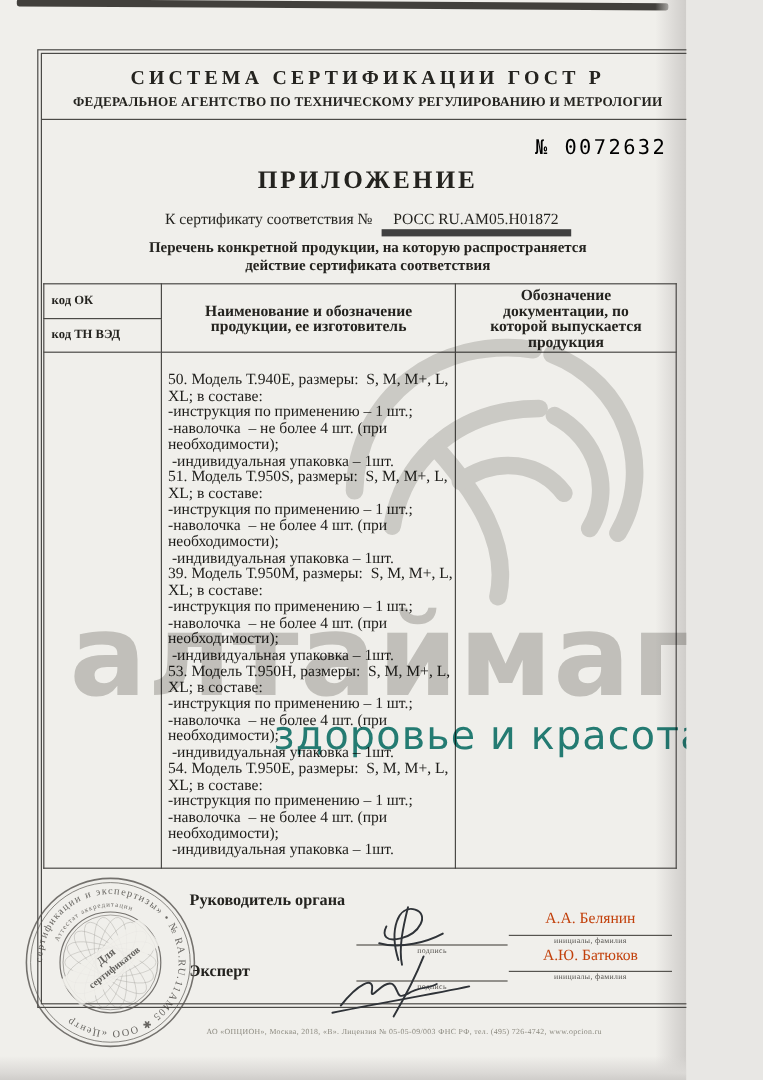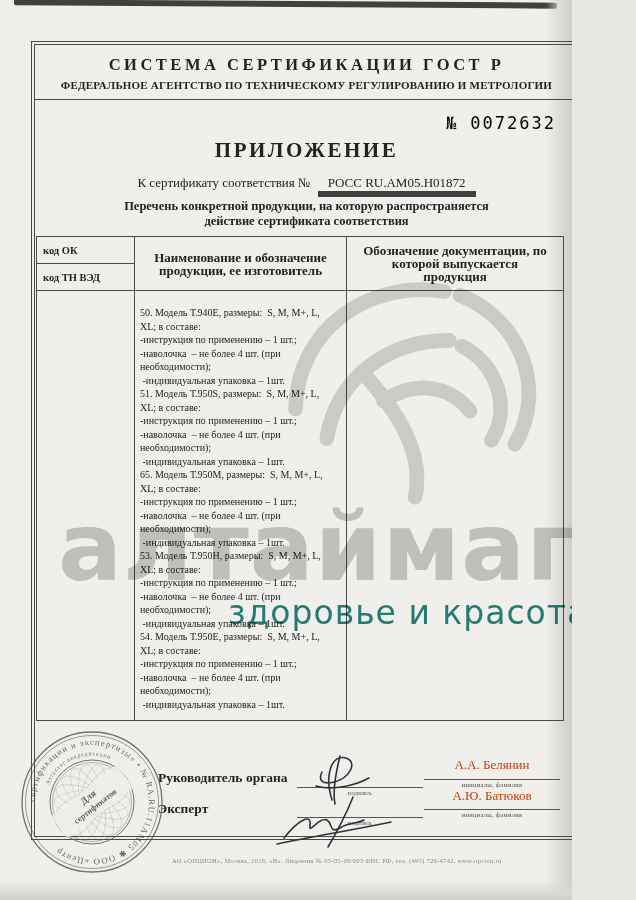--- a/index.html
+++ b/index.html
@@ -41,21 +41,21 @@
 
   .subtitle{text-align:center; font-size:12.5px; font-weight:bold; line-height:15px; margin-top:8px;}
 
   table.cert-table{border-collapse:collapse; width:528px; margin:7px 0 0 1px;
     border:1.5px solid var(--line);}
   table.cert-table td{border:1px solid var(--line); vertical-align:middle;}
   td.code-hdr{font-size:10.5px; font-weight:bold; padding:2px 4px 2px 6px; height:27px; vertical-align:middle;margin-left:38px;}
   td.col-hdr{font-size:13px; font-weight:bold; text-align:center; padding:2px 14px; line-height:13px;}
   tr.body-row td{height:430px; vertical-align:top;}
   td.products-cell{padding:15px 2px 0 5px; overflow:hidden;}
-  .product-line{font-size:10px; line-height:13.5px; white-space:pre; color:#1d1c19;}
+  .product-line{font-size:13px; line-height:13.5px; white-space:pre; color:#1d1c19;}
 
   
   .sig-role{position:absolute; left:158px; font-size:13.5px; font-weight:bold; z-index:6;}
   .sig-line{position:absolute; border-top:1px solid #56544f; z-index:6;}
   .tiny-label{position:absolute; font-size:6.5px; color:#55534f; text-align:center; z-index:6; letter-spacing:.3px;}
   .sig-name{position:absolute; font-size:13px; text-align:center; z-index:6; color:#c2410c;}
   .sig-strokes{position:absolute; left:272px; top:750px; z-index:7;}
 
   
   .watermark-layer{position:absolute; inset:0; z-index:5; pointer-events:none; mix-blend-mode:multiply;}
@@ -124,21 +124,21 @@
                 <div class="product-line">-инструкция по применению – 1 шт.;</div>
                 <div class="product-line">-наволочка  – не более 4 шт. (при</div>
                 <div class="product-line">необходимости);</div>
                 <div class="product-line"> -индивидуальная упаковка – 1шт.</div>
                 <div class="product-line">51. Модель Т.950S, размеры:  S, M, M+, L,</div>
                 <div class="product-line">XL; в составе:</div>
                 <div class="product-line">-инструкция по применению – 1 шт.;</div>
                 <div class="product-line">-наволочка  – не более 4 шт. (при</div>
                 <div class="product-line">необходимости);</div>
                 <div class="product-line"> -индивидуальная упаковка – 1шт.</div>
-                <div class="product-line">65. Модель Т.950М, размеры:  S, M, M+, L,</div>
+                <div class="product-line">39. Модель Т.950М, размеры:  S, M, M+, L,</div>
                 <div class="product-line">XL; в составе:</div>
                 <div class="product-line">-инструкция по применению – 1 шт.;</div>
                 <div class="product-line">-наволочка  – не более 4 шт. (при</div>
                 <div class="product-line">необходимости);</div>
                 <div class="product-line"> -индивидуальная упаковка – 1шт.</div>
                 <div class="product-line">53. Модель Т.950Н, размеры:  S, M, M+, L,</div>
                 <div class="product-line">XL; в составе:</div>
                 <div class="product-line">-инструкция по применению – 1 шт.;</div>
                 <div class="product-line">-наволочка  – не более 4 шт. (при</div>
                 <div class="product-line">необходимости);</div>
@@ -151,21 +151,21 @@
                 <div class="product-line"> -индивидуальная упаковка – 1шт.</div>
               </td>
           <td></td>
         </tr>
       </tbody>
         </table>
 
     </div>
   </div>
 
-  <div class="sig-role" style="top:770px;">Руководитель органа</div>
+  <div class="sig-role" style="top:742px;">Руководитель органа</div>
   <div class="sig-line" style="left:297px; top:787px; width:126px;"></div>
   <div class="tiny-label" style="left:297px; top:789px; width:126px;">подпись</div>
   <div class="sig-name" style="left:424px; top:757px; width:136px;">А.А. Белянин</div>
   <div class="sig-line" style="left:424px; top:779px; width:136px;"></div>
   <div class="tiny-label" style="left:424px; top:781px; width:136px;">инициалы, фамилия</div>
 
   <div class="sig-role" style="top:801px;">Эксперт</div>
   <div class="sig-line" style="left:297px; top:817px; width:126px;"></div>
   <div class="tiny-label" style="left:297px; top:819px; width:126px;">подпись</div>
   <div class="sig-name" style="left:424px; top:788px; width:136px;">А.Ю. Батюков</div>

